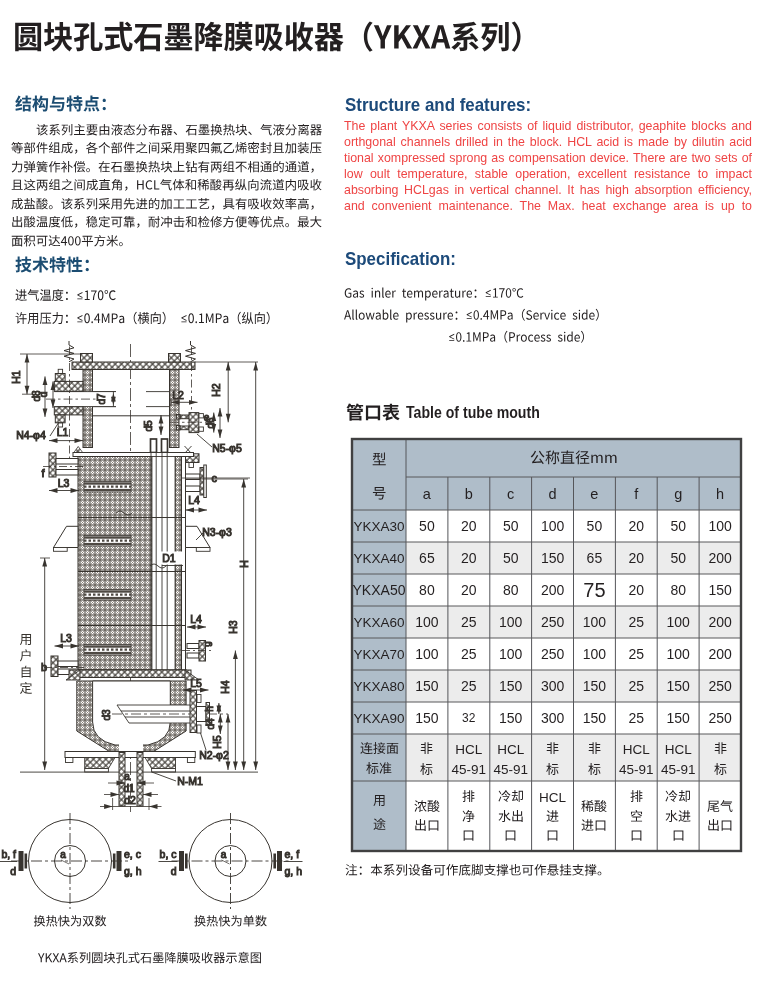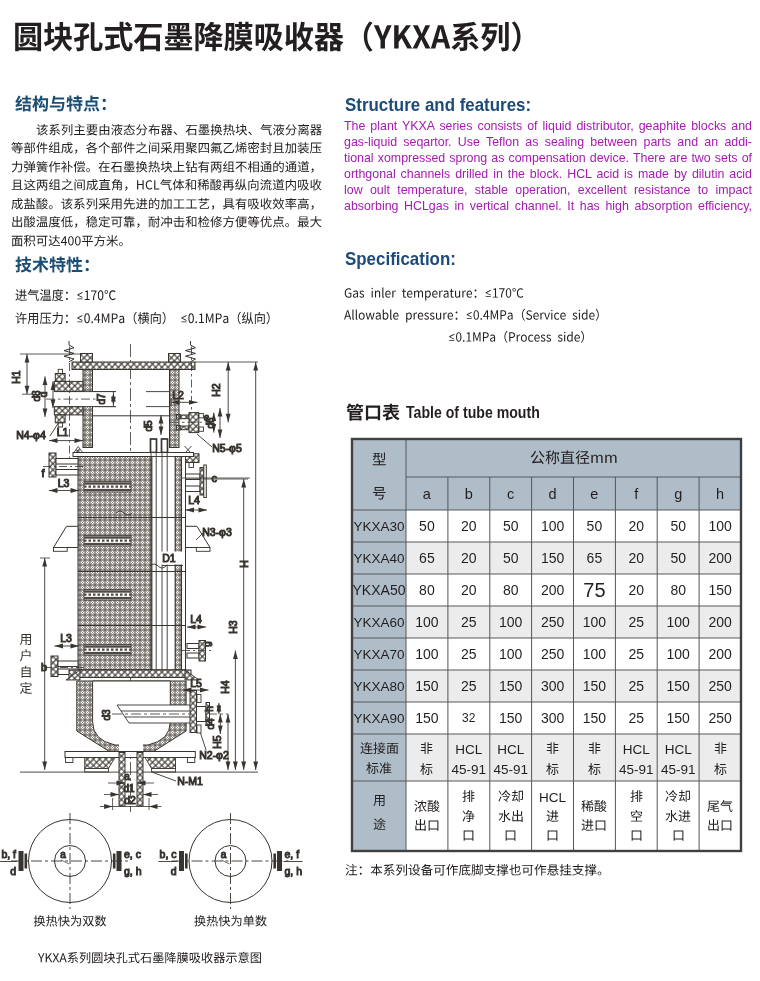--- a/index.html
+++ b/index.html
@@ -536,27 +536,27 @@
         <use href="#g149" x="17532"></use>
         <use href="#g95" x="18532"></use>
         <use href="#g96" x="19532"></use>
         <use href="#g151" x="20532"></use>
       </g>
     </g>
   </svg>
 
 <div style="position:absolute;left:344.9px;top:96.3px;font-size:18.2px;line-height:1;font-weight:bold;color:#1c4a7a;transform:scaleX(0.93);transform-origin:0 0">Structure and features:</div>
 
-<div style="position:absolute;left:344px;top:117.8px;width:408px;font-size:12.4px;line-height:16px;color:#a21caf">
+<div style="position:absolute;left:344px;top:117.8px;width:408px;font-size:12.4px;line-height:16px;color:#ef4444">
     <div style="text-align:justify;text-align-last:justify">The plant YKXA series consists of liquid distributor, geaphite blocks and</div>
-    <div style="text-align:justify;text-align-last:justify">gas-liquid seqartor. Use Teflon as sealing between parts and an addi-</div>
+    <div style="text-align:justify;text-align-last:justify">orthgonal channels drilled in the block. HCL acid is made by dilutin acid</div>
     <div style="text-align:justify;text-align-last:justify">tional xompressed sprong as compensation device. There are two sets of</div>
-    <div style="text-align:justify;text-align-last:justify">orthgonal channels drilled in the block. HCL acid is made by dilutin acid</div>
     <div style="text-align:justify;text-align-last:justify">low oult temperature, stable operation, excellent resistance to impact</div>
     <div style="text-align:justify;text-align-last:justify">absorbing HCLgas in vertical channel. It has high absorption efficiency,</div>
+    <div style="text-align:justify;text-align-last:justify">and convenient maintenance. The Max. heat exchange area is up to</div>
   </div>
 
 <div style="position:absolute;left:344.9px;top:249.8px;font-size:18.2px;line-height:1;font-weight:bold;color:#1c4a7a;transform:scaleX(0.93);transform-origin:0 0">Specification:</div>
 
 <svg class="t" style="left:344.0px;top:285.4px" width="180" height="17">
     <g transform="translate(0,12.6)">
       <g transform="scale(0.01197,0.0126)" fill="#231f20">
         <use href="#g152" x="0"></use>
         <use href="#g148" x="689"></use>
         <use href="#g153" x="1252"></use>

